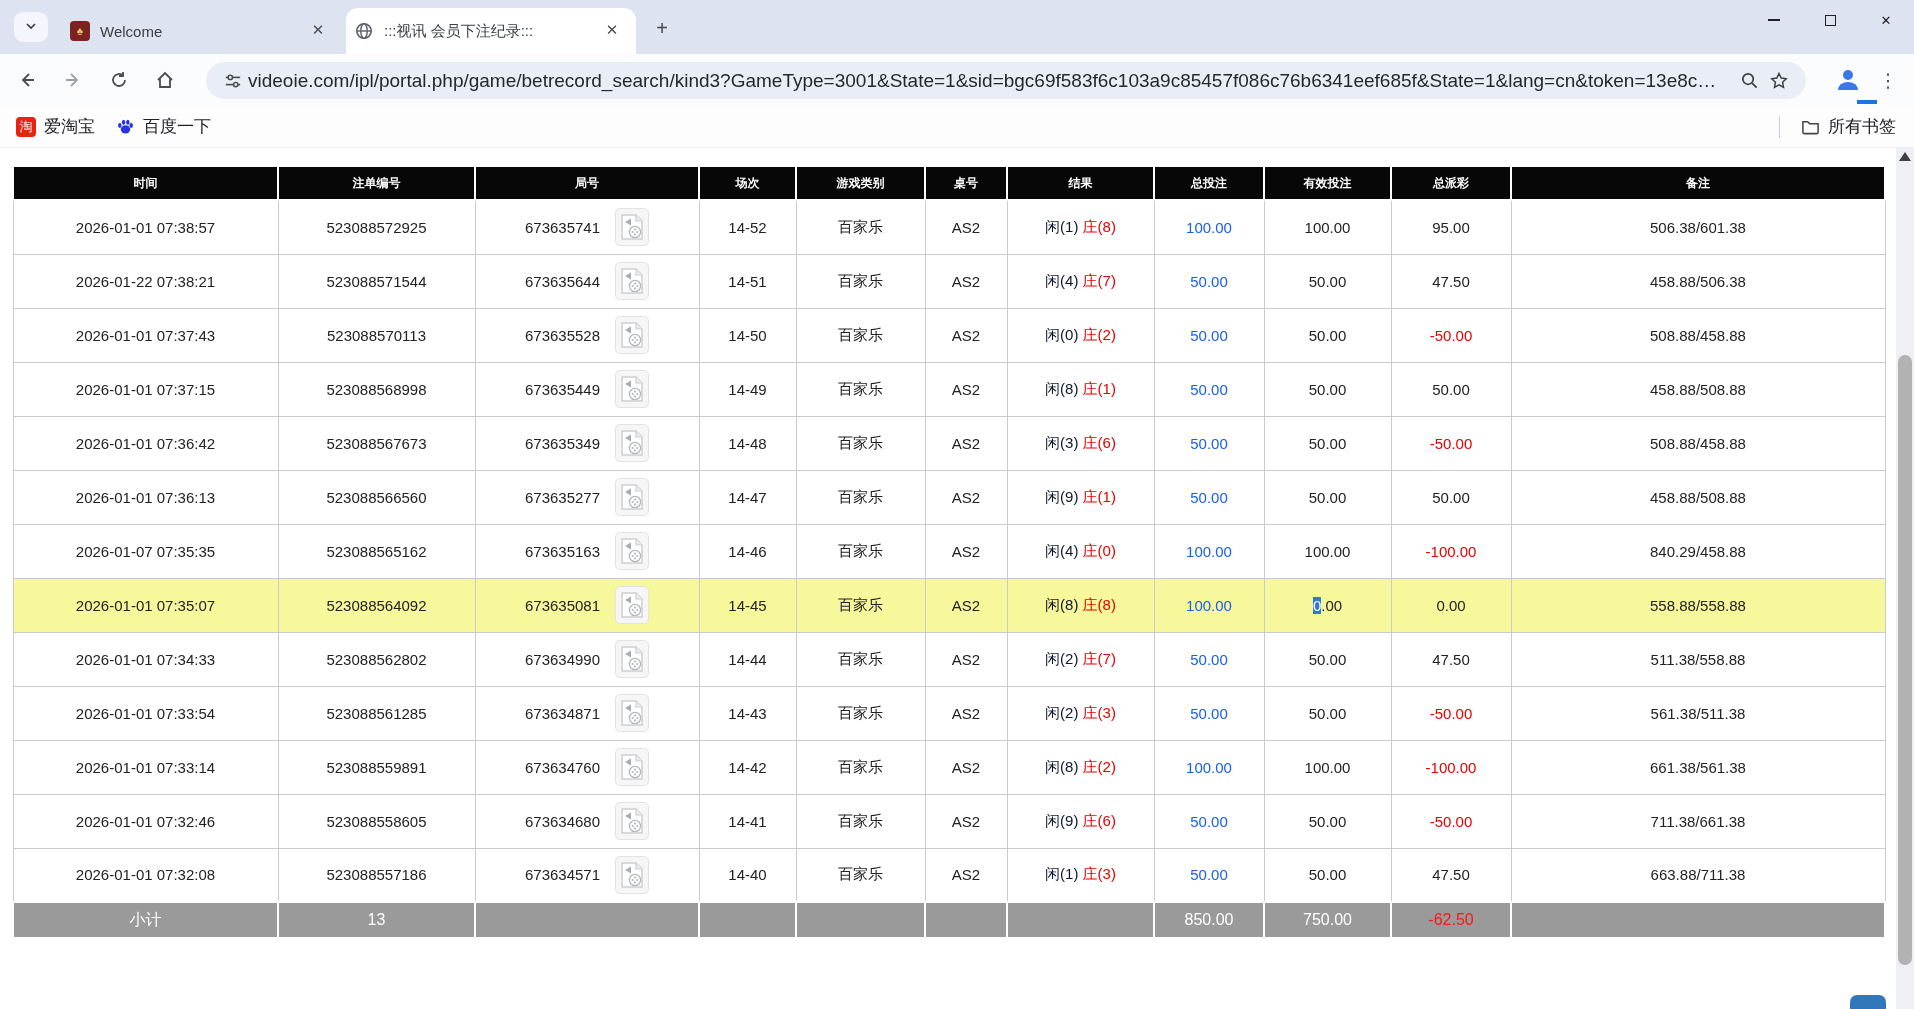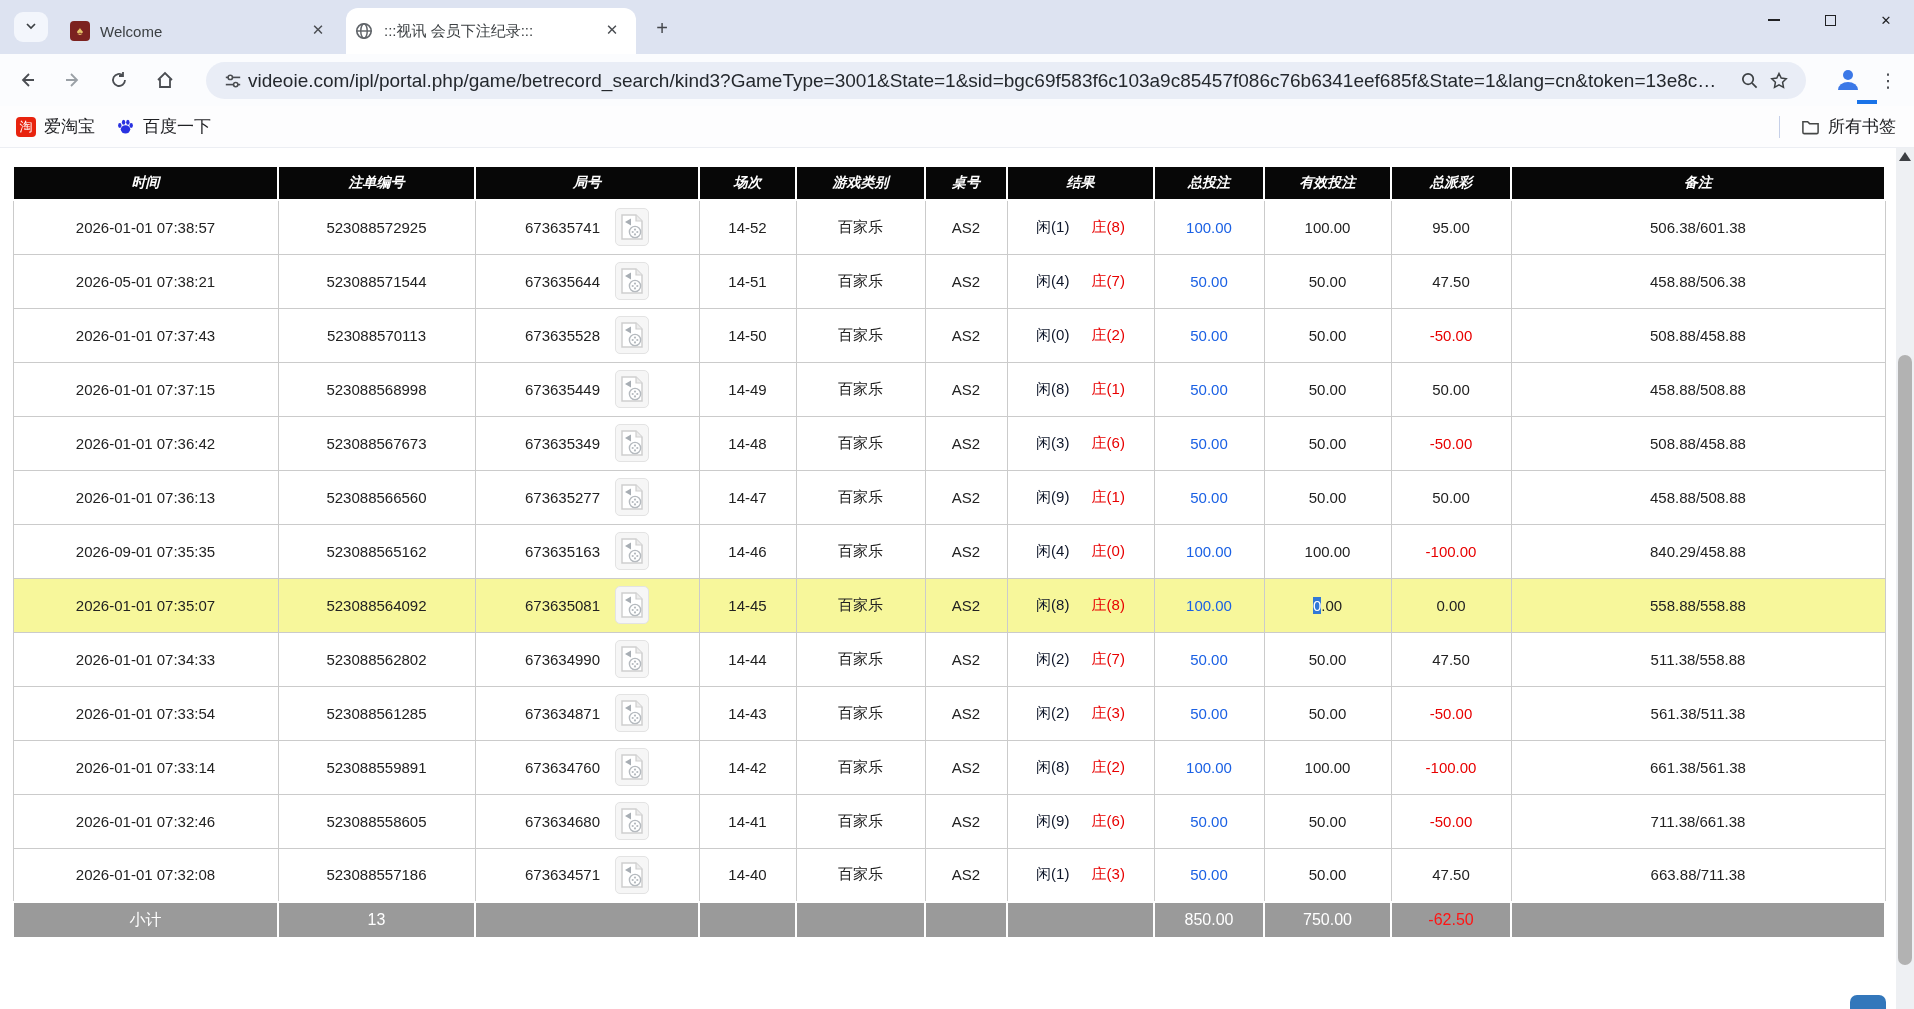--- a/index.html
+++ b/index.html
@@ -51,31 +51,31 @@
   .bm-ico { width:20px; height:20px; display:flex; align-items:center; justify-content:center; }
   .ico-taobao { background:#e8230e; color:#fff; font-size:13px; border-radius:4px; }
   .bm-right { position:absolute; right:8px; display:flex; align-items:center; gap:10px; }
   .bm-divider { width:1px; height:22px; background:#c6d0e8; }
   .blue-sliver { position:absolute; left:1857px; top:-6px; width:20px; height:4px; background:#1a73e8; }
 
   
   .page { position:relative; height:861px; background:#fff; }
   table.bets { position:absolute; left:12px; top:17px; width:1872px; table-layout:fixed;
     border-collapse:collapse; font-size:15px; color:#222; }
-  table.bets th { background:#070707; color:#fff; font-weight:bold; font-size:14px;
-    height:34px; border:2px solid #fff;font-style:italic; }
+  table.bets th { background:#070707; color:#fff; font-weight:bold; font-size:12px;
+    height:34px; border:2px solid #fff; }
   table.bets td { border:1px solid #cbcbcb; height:54px; text-align:center; background:#fff; }
   tr.hl td { background:#f7f79b; }
   td .round-wrap { display:inline-flex; align-items:center; gap:15px; }
   .video-btn { width:34px; height:38px; border:1px solid #e3e3e3; border-radius:5px;
     background:#f6f6f6; cursor:pointer; display:inline-flex; align-items:center; justify-content:center; padding:0; }
   .blue { color:#1b61e4; }
   .red { color:#e80000; }
   .player { color:#0f172a;margin-top:18px; }
-  .banker { color:#e80000;padding-left:18px; }
+  .banker { color:#e80000; }
   .seltext { background:#3178d6; color:#fff; }
   tr.totals td { background:#9a9a9a; color:#fff; border:2px solid #fff; height:36px; font-size:16px; }
   tr.totals td.red { color:#ff1414; }
   .fab { position:absolute; left:1850px; top:847px; width:36px; height:16px;
     background:#3377bb; border-radius:7px 7px 0 0; cursor:pointer; }
 
   
   .scrollbar { position:absolute; right:0; top:148px; width:18px; height:861px; background:#eef0f3; }
   .sb-up { position:absolute; top:4px; left:3px; width:0; height:0;
     border-left:6px solid transparent; border-right:6px solid transparent; border-bottom:9px solid #3c3f43; }
@@ -256,21 +256,21 @@
             <td>14-52</td>
             <td>百家乐</td>
             <td>AS2</td>
             <td><span class="player">闲(1)</span><span class="banker"> 庄(8)</span></td>
             <td class="blue">100.00</td>
             <td>100.00</td>
             <td>95.00</td>
             <td>506.38/601.38</td>
           </tr>
           <tr>
-            <td>2026-05-01 07:38:21</td>
+            <td>2026-01-22 07:38:21</td>
             <td>523088571544</td>
             <td><span class="round-wrap">
                 <span>673635644</span>
   <button class="video-btn">
     <svg width="24" height="28" viewBox="0 0 24 28">
       <path d="M2 2 h14 l6 6 v18 h-20 z" fill="#fff" stroke="#cfcfcf" stroke-width="1.5"></path>
       <path d="M16 2 v6 h6" fill="#ececec" stroke="#cfcfcf" stroke-width="1.2"></path>
       <path d="M5 9 l6 3.5 v-7 z" fill="#a7adb3"></path>
       <circle cx="15" cy="19" r="5.6" fill="#fff" stroke="#b5babf" stroke-width="1.4"></circle>
       <circle cx="15" cy="16.6" r="1.1" fill="#b5babf"></circle>
@@ -391,21 +391,21 @@
             <td>14-47</td>
             <td>百家乐</td>
             <td>AS2</td>
             <td><span class="player">闲(9)</span><span class="banker"> 庄(1)</span></td>
             <td class="blue">50.00</td>
             <td>50.00</td>
             <td>50.00</td>
             <td>458.88/508.88</td>
           </tr>
           <tr>
-            <td>2026-09-01 07:35:35</td>
+            <td>2026-01-07 07:35:35</td>
             <td>523088565162</td>
             <td><span class="round-wrap">
                 <span>673635163</span>
   <button class="video-btn">
     <svg width="24" height="28" viewBox="0 0 24 28">
       <path d="M2 2 h14 l6 6 v18 h-20 z" fill="#fff" stroke="#cfcfcf" stroke-width="1.5"></path>
       <path d="M16 2 v6 h6" fill="#ececec" stroke="#cfcfcf" stroke-width="1.2"></path>
       <path d="M5 9 l6 3.5 v-7 z" fill="#a7adb3"></path>
       <circle cx="15" cy="19" r="5.6" fill="#fff" stroke="#b5babf" stroke-width="1.4"></circle>
       <circle cx="15" cy="16.6" r="1.1" fill="#b5babf"></circle>

